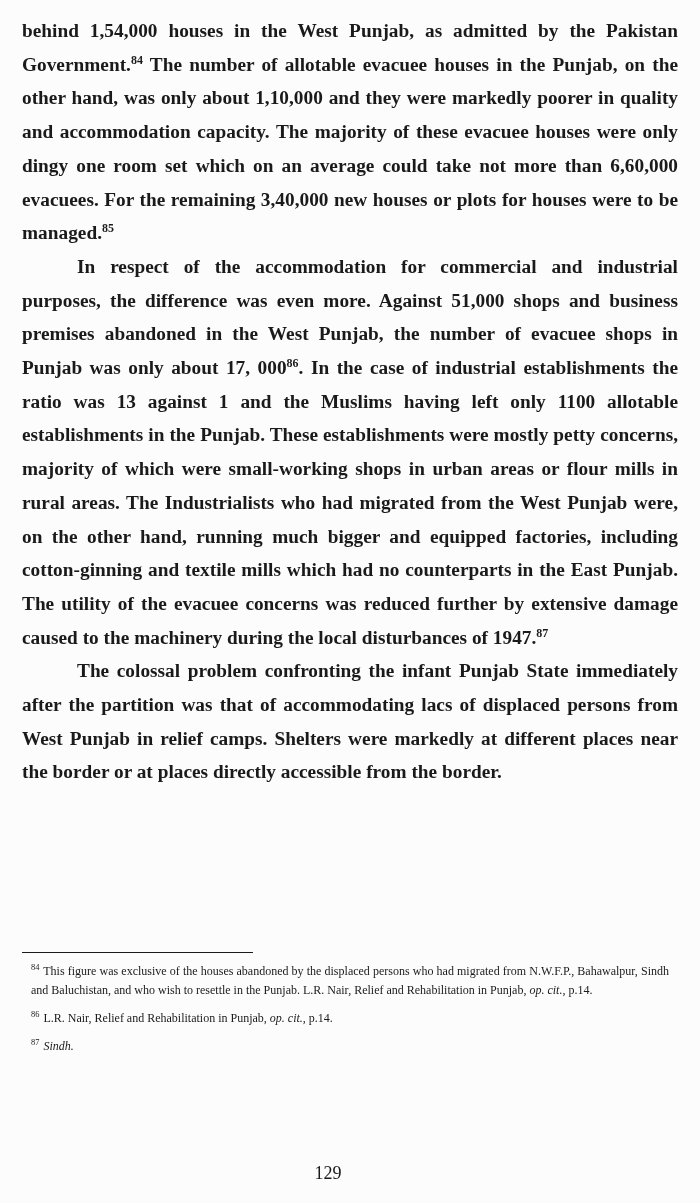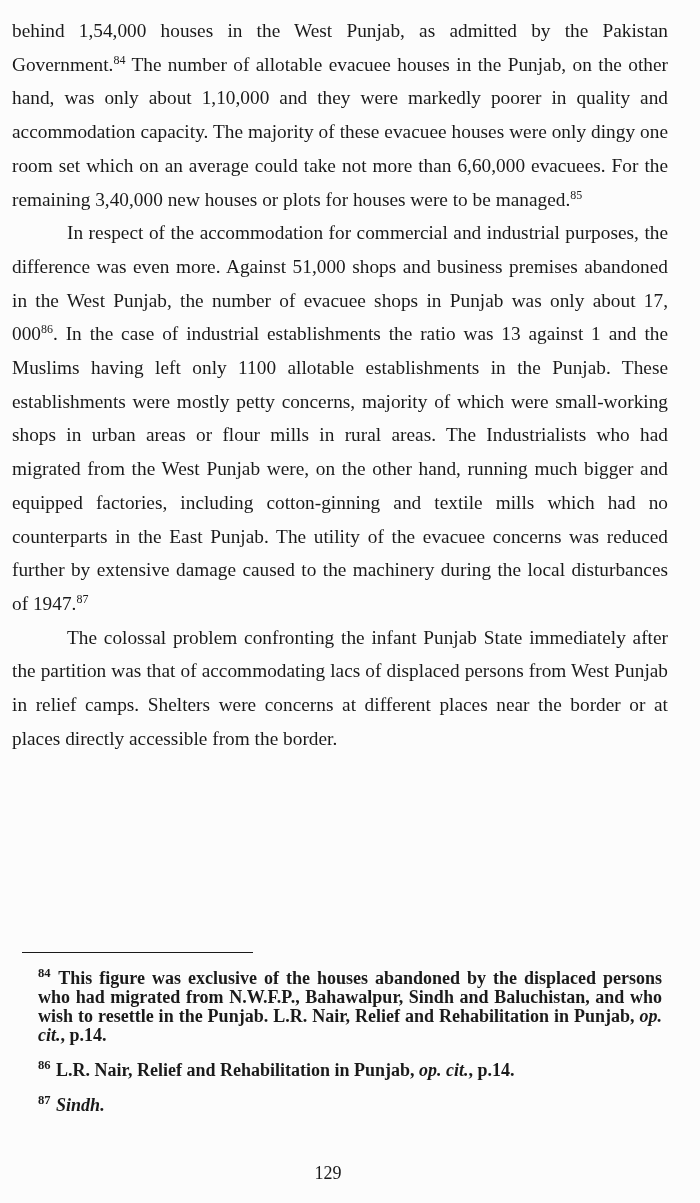--- a/index.html
+++ b/index.html
@@ -18,23 +18,24 @@
   .page {
     position: relative;
     width: 700px;
     height: 1203px;
     box-sizing: border-box;
     padding: 0;
   }
 
   .body-text {
     position: absolute;
-    left: 12px;
+    left: 22px;
     top: 14px;
     width: 656px;
+    font-weight: bold;
   }
 
   .para {
     margin: 0;
     font-size: 19.3px;
     line-height: 33.7px;
     text-align: justify;
     text-justify: inter-word;
     hyphens: none;
     letter-spacing: 0.02px;
@@ -59,26 +60,25 @@
 
   .footnote-rule {
     width: 231px;
     height: 0;
     border: 0;
     border-top: 1.6px solid #1a1a1a;
     margin: 0 0 9px 0;
   }
 
   .footnote {
-    margin: 16px;
-    font-size: 18px;
+    margin: 9px;
+    font-size: 12px;
     line-height: 19.1px;
     text-align: justify;
     text-justify: inter-word;
-    font-weight: bold;
   }
 
   .footnote sup {
     font-size: 0.70em;
     margin-right: 1px;
   }
 
   .footnote i, .footnote em {
     font-style: italic;
   }
@@ -94,21 +94,21 @@
   }
 </style>
 </head>
 <body>
 
 <div class="page">
 
   <div class="body-text" id="body-text-column">
       <p class="para"><span>behind 1,54,000 houses in the West Punjab, as admitted by the Pakistan Government.</span><sup>84</sup><span> The number of allotable evacuee houses in the Punjab, on the other hand, was only about 1,10,000 and they were markedly poorer in quality and accommodation capacity. The majority of these evacuee houses were only dingy one room set which on an average could take not more than 6,60,000 evacuees. For the remaining 3,40,000 new houses or plots for houses were to be managed.</span><sup>85</sup></p>
       <p class="para indent"><span>In respect of the accommodation for commercial and industrial purposes, the difference was even more. Against 51,000 shops and business premises abandoned in the West Punjab, the number of evacuee shops in Punjab was only about 17, 000</span><sup>86</sup><span>. In the case of industrial establishments the ratio was 13 against 1 and the Muslims having left only 1100 allotable establishments in the Punjab. These establishments were mostly petty concerns, majority of which were small-working shops in urban areas or flour mills in rural areas. The Industrialists who had migrated from the West Punjab were, on the other hand, running much bigger and equipped factories, including cotton-ginning and textile mills which had no counterparts in the East Punjab. The utility of the evacuee concerns was reduced further by extensive damage caused to the machinery during the local disturbances of 1947.</span><sup>87</sup></p>
-      <p class="para indent"><span>The colossal problem confronting the infant Punjab State immediately after the partition was that of accommodating lacs of displaced persons from West Punjab in relief camps. Shelters were concerns at different places near the border or at places directly accessible from the border.</span></p>
+      <p class="para indent"><span>The colossal problem confronting the infant Punjab State immediately after the partition was that of accommodating lacs of displaced persons from West Punjab in relief camps. Shelters were markedly at different places near the border or at places directly accessible from the border.</span></p>
     </div>
 
   <div class="footnote-block">
     <hr class="footnote-rule">
     <div id="footnote-list">
         <p class="footnote"><sup>84</sup><span> This figure was exclusive of the houses abandoned by the displaced persons who had migrated from N.W.F.P., Bahawalpur, Sindh and Baluchistan, and who wish to resettle in the Punjab. L.R. Nair, Relief and Rehabilitation in Punjab, </span><i>op. cit.</i><span>, p.14.</span></p>
         <p class="footnote"><sup>86</sup><span> L.R. Nair, Relief and Rehabilitation in Punjab, </span><i>op. cit.</i><span>, p.14.</span></p>
         <p class="footnote"><sup>87</sup><span> </span><i>Sindh.</i></p>
       </div>
   </div>

